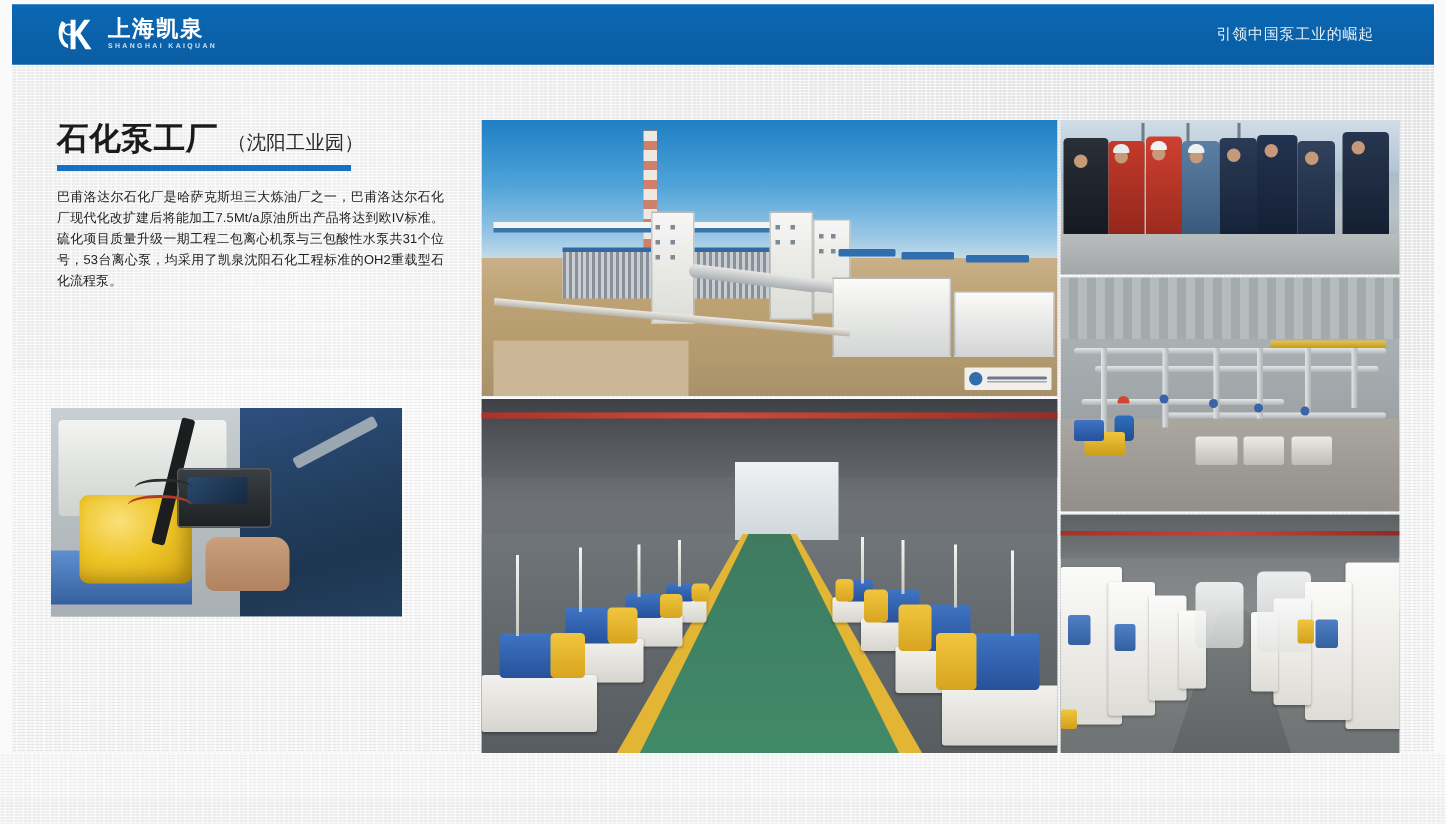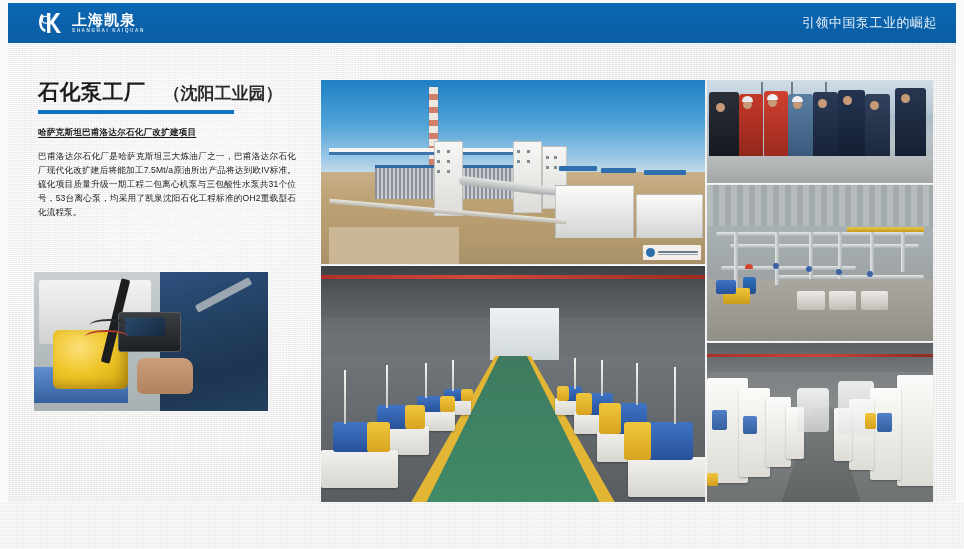--- a/index.html
+++ b/index.html
@@ -67,37 +67,37 @@
   .brand-text { display: flex; flex-direction: column; line-height: 1; }
   .brand-cn {
     color: #ffffff; font-size: 15px; font-weight: bold;
     letter-spacing: 1px;
   }
   .brand-en {
     color: #cfe2f2; font-size: 4.6px; font-weight: bold;
     letter-spacing: 1.6px; margin-top: 2px;
   }
   .tagline {
-    color: #e6f0f9; font-size: 13px; letter-spacing: .5px;
-    margin-right: 19px;
+    color: #e6f0f9; font-size: 10px; letter-spacing: .5px;
+    margin-right: 40px;
   }
 
   
   .left-col {
     position: absolute;
     left: 38px; top: 78px;
     width: 258px;
   }
-  .title-row { display: flex; align-items: baseline; gap: 18px; }
+  .title-row { display: flex; align-items: baseline; gap: 6px; }
   .title-main {
     font-size: 21px; font-weight: bold; color: #1b1b1b;
     letter-spacing: .5px;
   }
   .title-sub {
-    font-size: 17px; font-weight: bold; color: #2a2a2a;
+    font-size: 13px; font-weight: normal; color: #2a2a2a;
   }
   .title-rule {
     margin-top: 4px;
     width: 196px; height: 4px; background: #1471c4;
   }
 
   .lead {
     margin-top: 13px;
     font-size: 8.6px; font-weight: bold; color: #1a1a1a;
     text-decoration: underline;
@@ -453,21 +453,20 @@
     <div class="tagline">引领中国泵工业的崛起</div>
   </div>
 
   <div class="left-col">
     <div class="title-row">
       <span class="title-main">石化泵工厂</span>
       <span class="title-sub">（沈阳工业园）</span>
     </div>
     <div class="title-rule"></div>
 
-    <div class="lead">哈萨克斯坦巴甫洛达尔石化厂改扩建项目</div>
     <div class="para second">巴甫洛达尔石化厂是哈萨克斯坦三大炼油厂之一，巴甫洛达尔石化厂现代化改扩建后将能加工7.5Mt/a原油所出产品将达到欧IV标准。硫化项目质量升级一期工程二包离心机泵与三包酸性水泵共31个位号，53台离心泵，均采用了凯泉沈阳石化工程标准的OH2重载型石化流程泵。</div>
   </div>
 
   <div class="photo-left">
     <div class="wl-bg"></div>
     <div class="wl-pump-body"></div>
     <div class="wl-blue-base"></div>
     <div class="wl-yellow"></div>
     <div class="wl-sleeve"></div>
     <div class="wl-stripe"></div>

